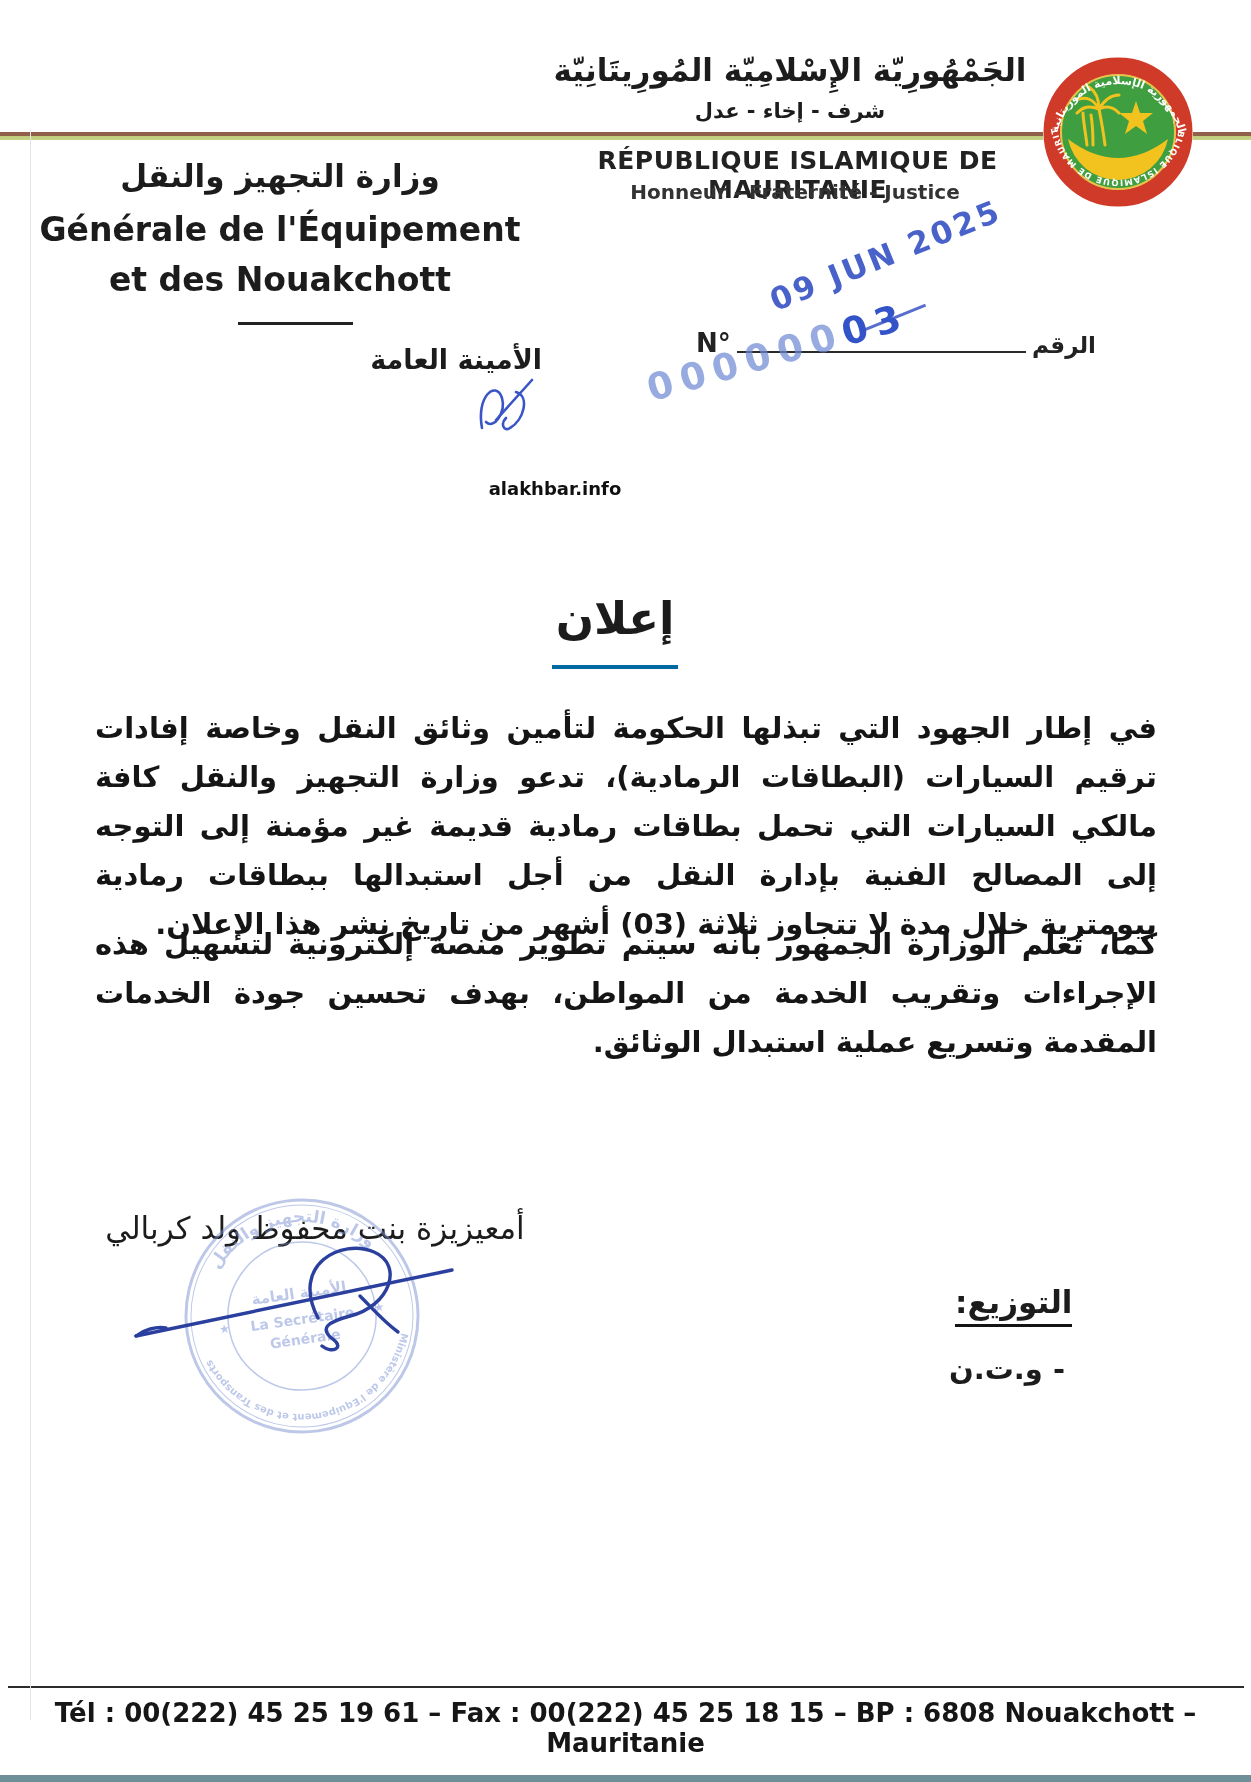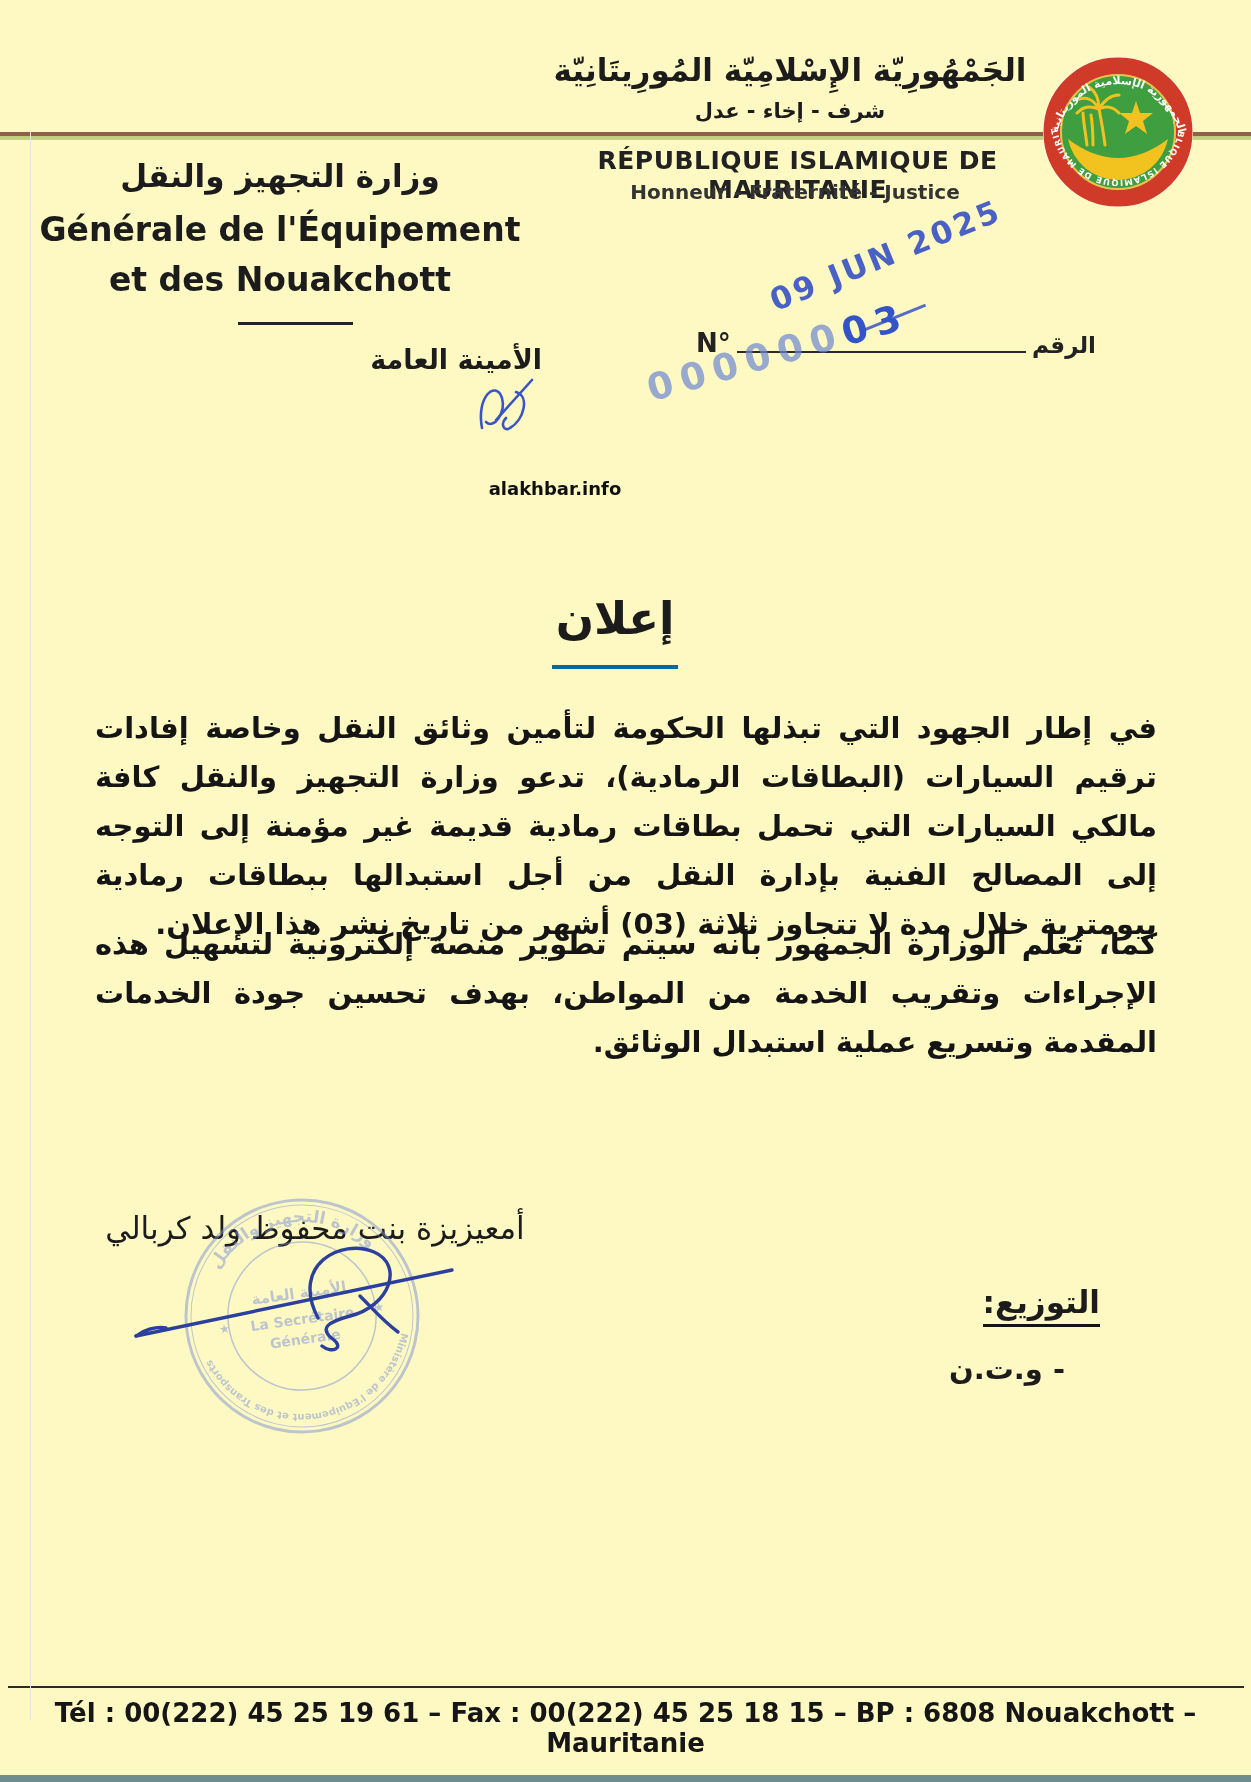--- a/index.html
+++ b/index.html
@@ -1,20 +1,20 @@
 <!DOCTYPE html>
 <html lang="ar"><head>
 <meta charset="utf-8">
 <style>
   html,body{margin:0;padding:0;background:#9a9a9a;}
   .page{
     position:relative;
     width:1251px;height:1782px;
     margin:0 auto;
-    background:#fef9c3;
+    background:#ffffff;
     overflow:hidden;
     font-family:"DejaVu Sans", sans-serif;
     color:#1c1c1c;
   }
   .abs{position:absolute;}
   .ctr{text-align:center;}
 
   
   .republic-ar{top:52px;left:540px;width:500px;font-size:31px;font-weight:700;direction:rtl;}
   .motto-ar{top:99px;left:590px;width:400px;font-size:21px;font-weight:700;direction:rtl;}
@@ -62,21 +62,21 @@
     direction:rtl;text-align:justify;color:#151515;}
   .par1{top:704px;}
   .par2{top:920px;}
 
   
   .sig-name{top:1210px;left:100px;width:430px;font-size:31px;font-weight:400;direction:rtl;text-align:center;}
   .round-stamp{top:1192px;left:178px;width:248px;height:248px;opacity:.5;transform:rotate(-8deg);}
   .signature{top:1238px;left:122px;width:344px;height:120px;}
 
   
-  .dist-title{top:1284px;left:955px;width:145px;direction:rtl;text-align:right;}
+  .dist-title{top:1284px;left:955px;width:145px;direction:rtl;text-align:left;}
   .dist-title span{display:inline-block;font-size:31px;font-weight:700;border-bottom:3px solid #141414;padding-bottom:4px;}
   .dist-item{top:1352px;left:920px;width:145px;font-size:29px;font-weight:700;direction:rtl;}
 
   
   .footer-rule{top:1686px;left:8px;width:1236px;height:2px;background:#2c2c2c;}
   .footer-text{top:1698px;left:0;width:1251px;font-size:26px;font-weight:700;color:#161616;}
   .bottom-bar{left:0;bottom:0;width:1251px;height:7px;background:#557a86;opacity:.85;}
   .scan-edge{top:130px;left:30px;width:1px;height:1590px;background:#e7e5e0;}
 </style>
 </head>

